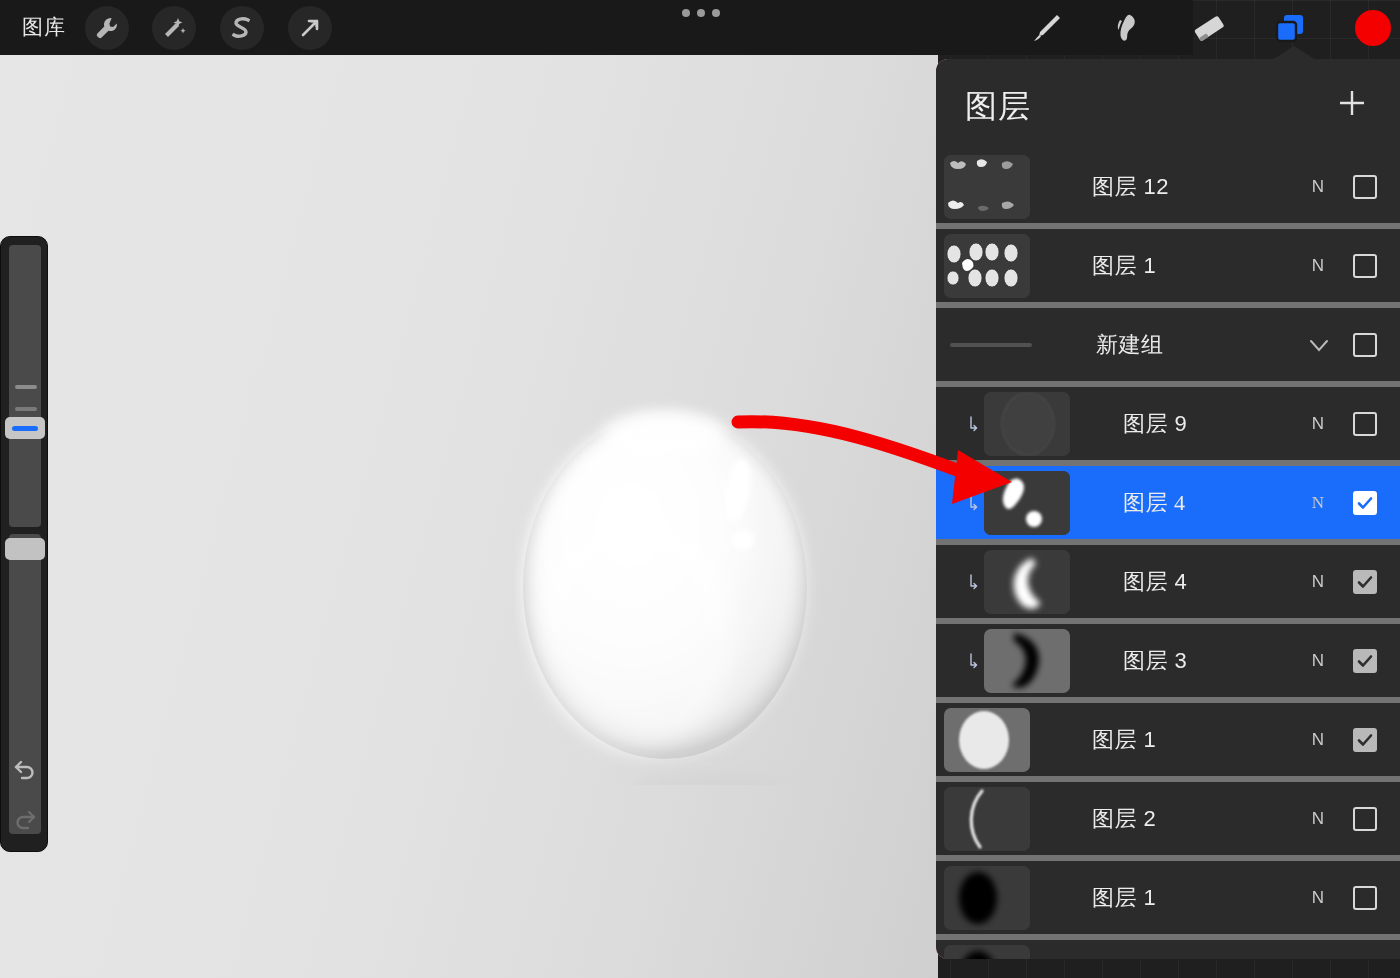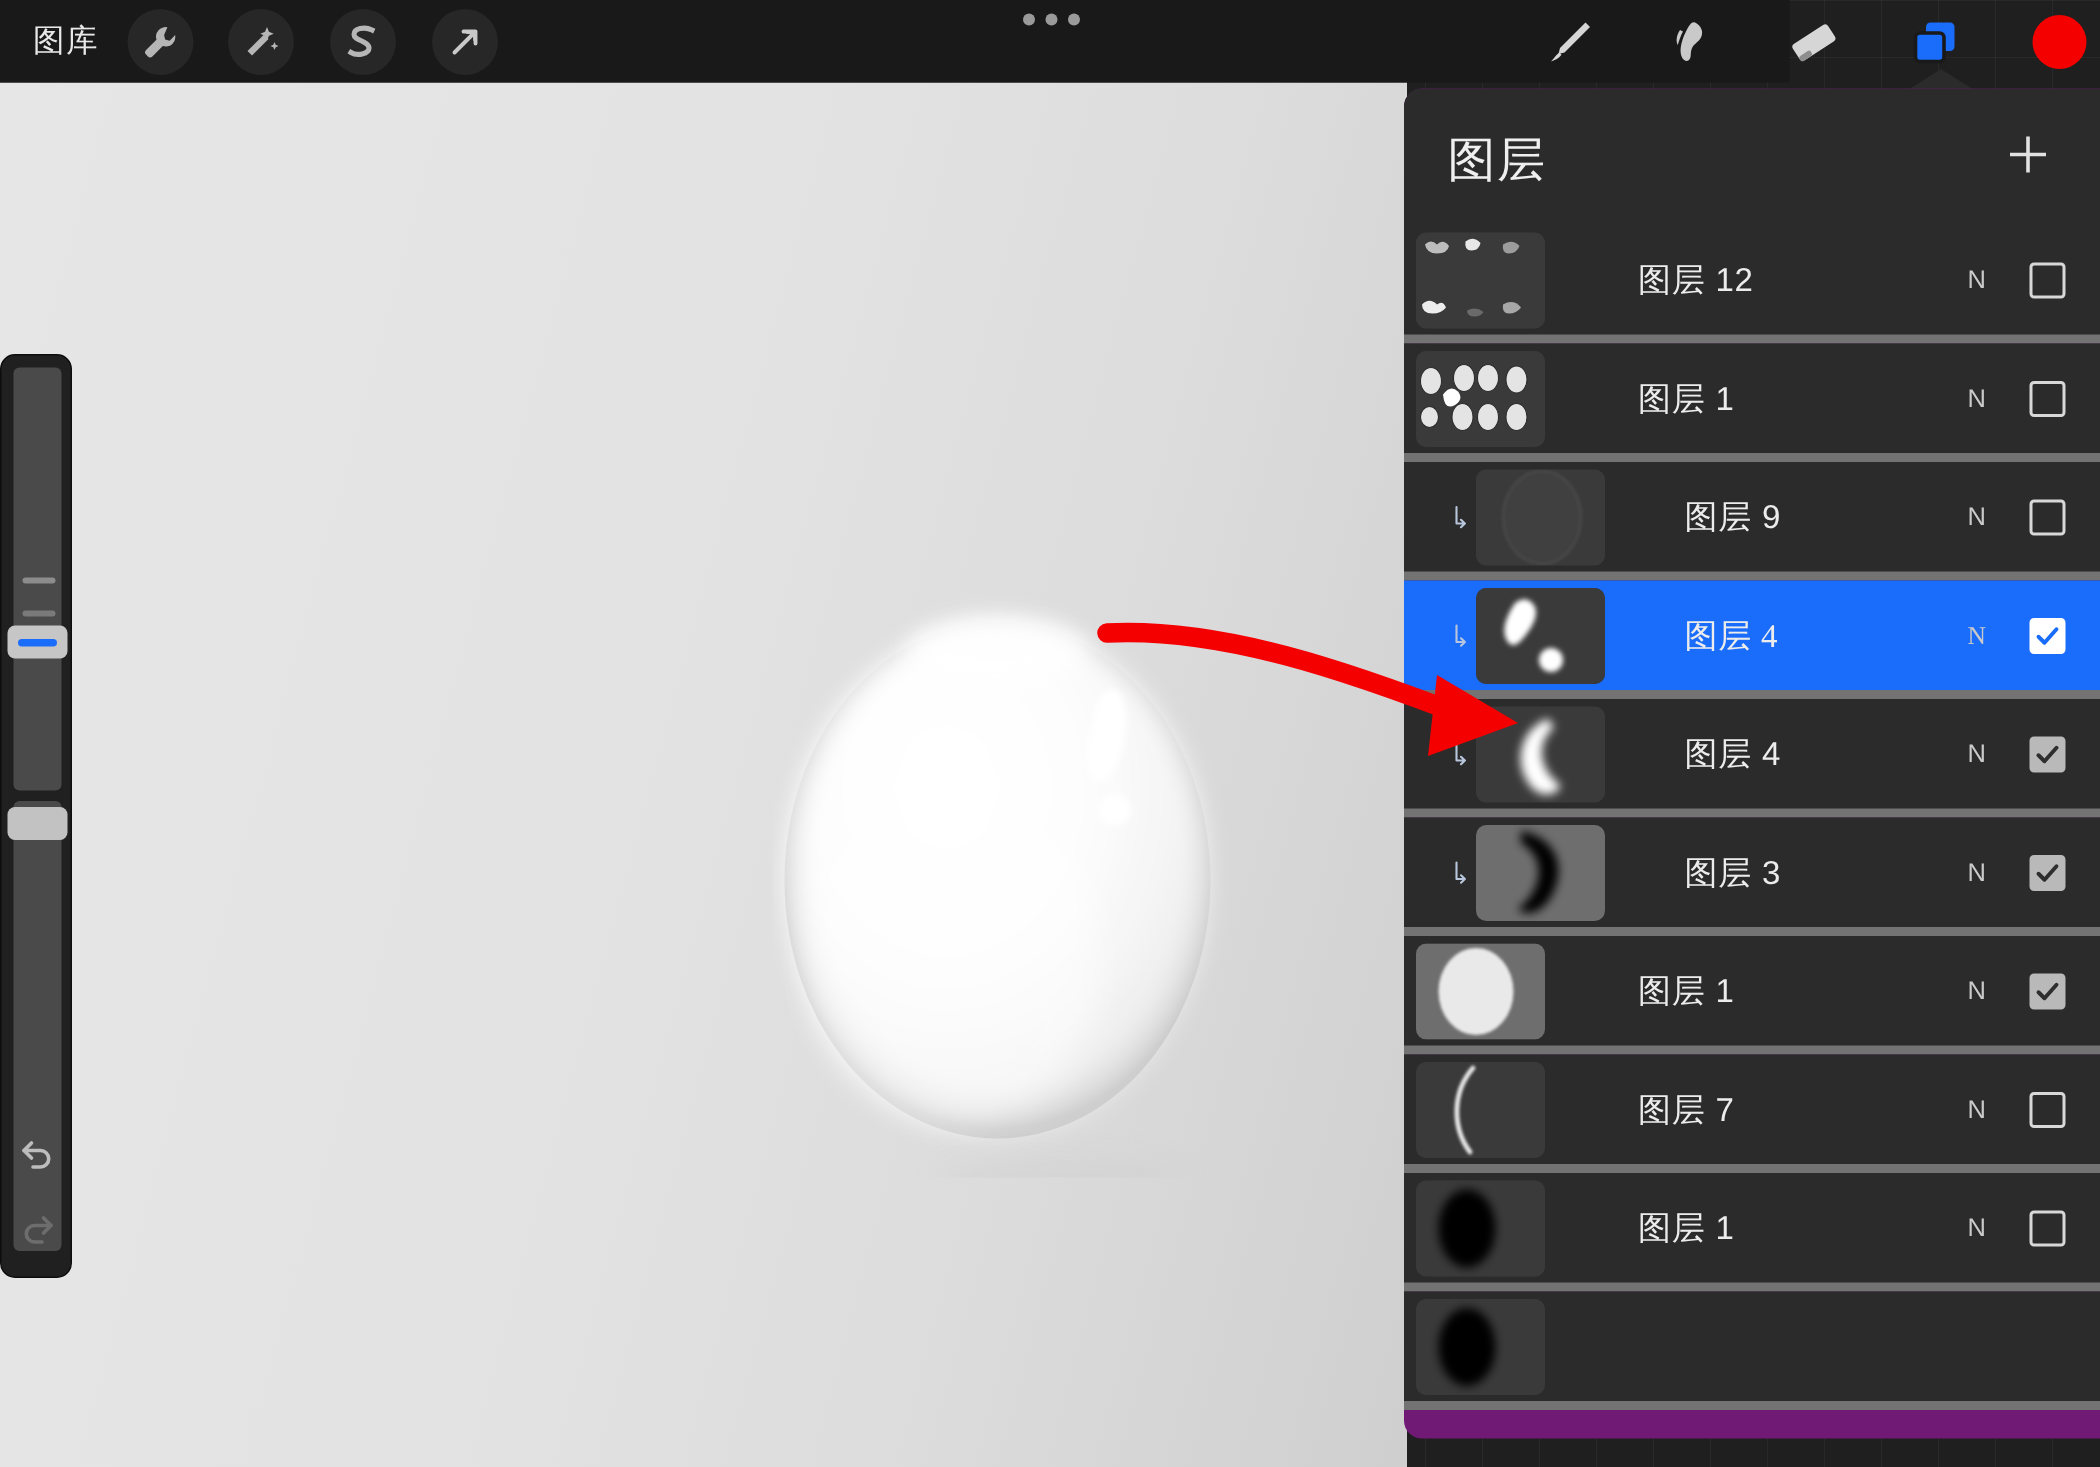--- a/index.html
+++ b/index.html
@@ -99,21 +99,21 @@
     border:2px solid #bdbdbd; border-radius:7px;
   }
   .undo-btn, .redo-btn{
     position:absolute; left:8px; width:32px; height:32px;
     display:flex; align-items:center; justify-content:center;
   }
 
   
   .layers-panel{
     position:absolute; left:936px; top:59px; width:464px; height:900px;
-    background:#701a75; border-radius:12px 0 0 12px; z-index:50;
+    background:#fca5a5; border-radius:12px 0 0 12px; z-index:50;
     overflow:hidden;
   }
   .layers-header{
     position:relative; height:91px; background:#2b2b2b;
   }
   .layers-title{
     position:absolute; left:29px; top:26px;
     color:#efefef; font-size:32px; letter-spacing:1px;
   }
   .add-layer{
@@ -394,20 +394,28 @@
           <ellipse cx="48" cy="44" rx="7" ry="9"></ellipse>
           <ellipse cx="67" cy="44" rx="7" ry="9"></ellipse>
         </g>
         <path d="M18,29 q5,-7 10,-2 q4,5 -2,9 q-7,4 -8,-7 z" fill="#ffffff"></path>
             </svg>
           </span>
           <span class="layer-name root">图层 1</span>
           <span class="blend-mode">N</span>
           <span class="chk"></span>
         </div>
+        <div class="layer-row group-row">
+          <span class="group-bar"></span>
+          <span class="layer-name group">新建组</span>
+          <span class="chev"><svg width="26" height="26" viewBox="0 0 26 26">
+  <path d="M5,9 L13,18 L21,9" fill="none" stroke="#b9b9b9" stroke-width="2" stroke-linecap="round"></path>
+            </svg></span>
+          <span class="chk"></span>
+        </div>
         <div class="layer-row">
           <span class="clip-mark"><svg width="14" height="16" viewBox="0 0 14 16">
   <path d="M2,1 V12 M2,12 L7,12 M5,9.5 L7.6,12 L5,14.5" fill="none" stroke="#b8c6dd" stroke-width="1.4" stroke-linecap="round" stroke-linejoin="round"></path>
             </svg></span>
           <span class="thumb clipped">
             <svg viewBox="0 0 86 64">
               <defs>
     <filter id="b1" x="-50%" y="-50%" width="200%" height="200%">
                   <feGaussianBlur stdDeviation="1.6"></feGaussianBlur>
                 </filter>
@@ -551,21 +559,21 @@
                   <feGaussianBlur stdDeviation="3.2"></feGaussianBlur>
                 </filter>
     <filter id="b3" x="-60%" y="-60%" width="220%" height="220%">
                   <feGaussianBlur stdDeviation="1"></feGaussianBlur>
                 </filter>
   </defs>
               <rect width="86" height="64" fill="#3a3a3a"></rect>
         <path d="M38,4 C24,20 24,44 36,60" fill="none" stroke="#e8e8e8" stroke-width="3.2" stroke-linecap="round" filter="url(#b3)"></path>
             </svg>
           </span>
-          <span class="layer-name root">图层 7</span>
+          <span class="layer-name root">图层 2</span>
           <span class="blend-mode">N</span>
           <span class="chk"></span>
         </div>
         <div class="layer-row">
           <span class="thumb root">
             <svg viewBox="0 0 86 64">
               <defs>
     <filter id="b1" x="-50%" y="-50%" width="200%" height="200%">
                   <feGaussianBlur stdDeviation="1.6"></feGaussianBlur>
                 </filter>

